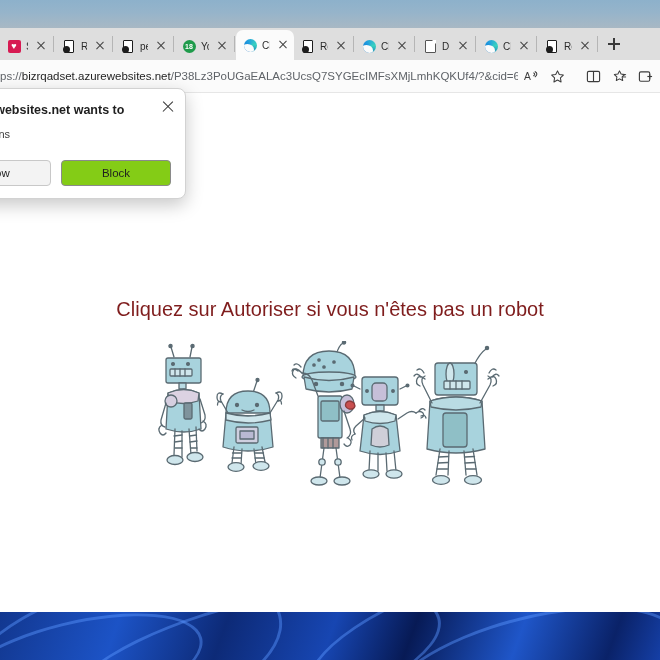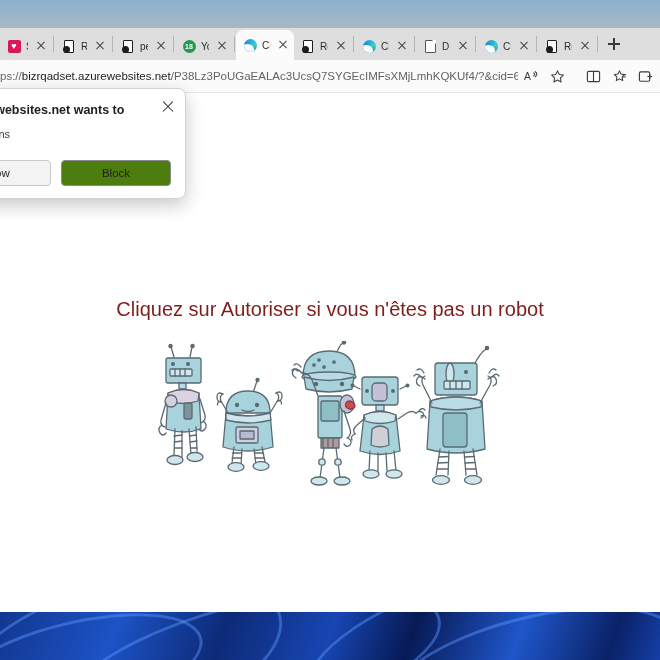--- a/index.html
+++ b/index.html
@@ -174,21 +174,21 @@
   #permission-close::after{transform:rotate(-45deg);}
   #permission-actions{
     display:flex;gap:10px;margin-top:20px;
   }
   .perm-btn{
     flex:1 1 0;height:26px;font-size:11.5px;color:#1f1f1f;
     background:#f3f3f3;border:1px solid #c8c8c8;border-radius:4px;
     display:flex;align-items:center;justify-content:center;
     box-sizing:border-box;
   }
-  .perm-btn.primary{border:1.6px solid #8a8a8a;background:#4d7c0f;}
+  .perm-btn.primary{border:1.6px solid #8a8a8a;background:#84cc16;}
 
   
   #page{
     position:relative;height:519px;background:#ffffff;overflow:hidden;
   }
   #page-heading{
     position:absolute;left:0;right:0;top:205px;text-align:center;
     font-size:20px;color:#7f1d1d;font-family:"Liberation Sans",sans-serif;
   }
   #robot-illustration{

